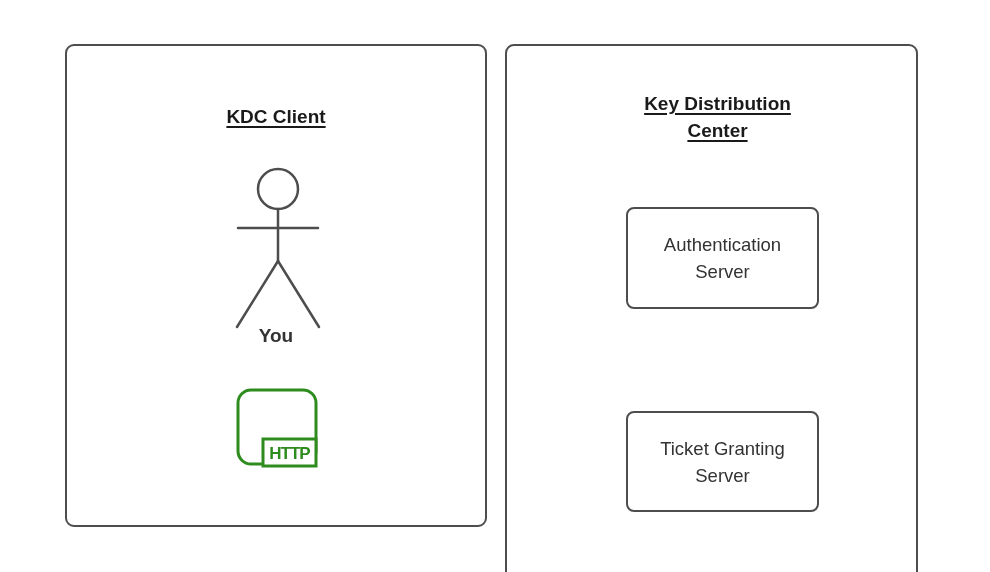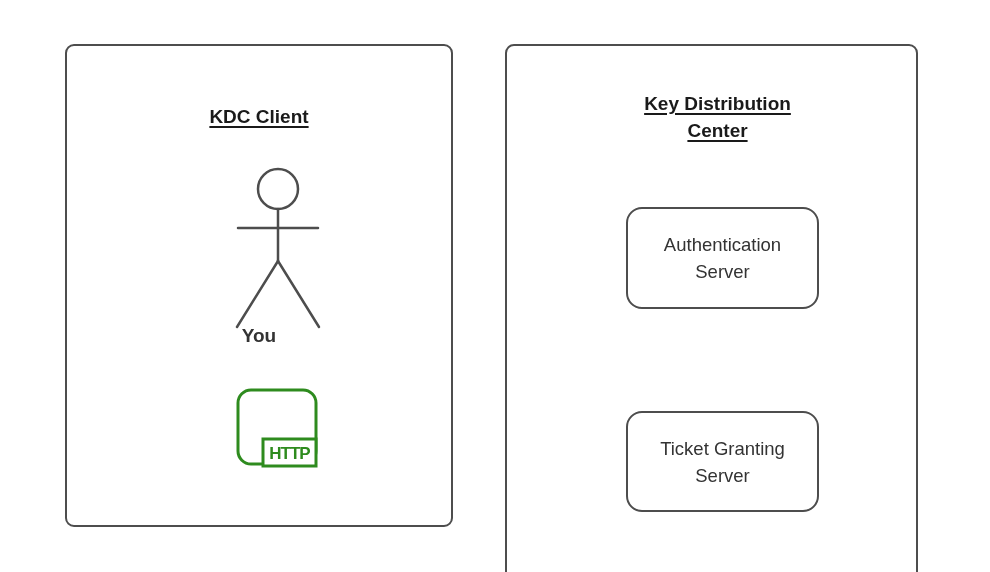--- a/index.html
+++ b/index.html
@@ -17,21 +17,21 @@
     width:990px;height:572px;
     background:var(--background);
     overflow:hidden;
   }
   .panel{
     position:absolute;
     background:var(--background);
     border:2px solid var(--stroke);
     border-radius:9px;
   }
-  #panel-client{left:65px;top:44px;width:388px;height:483px;}
+  #panel-client{left:65px;top:44px;width:422px;height:483px;}
   #panel-kdc{left:505px;top:44px;width:413px;height:554px;}
   .panel-title{
     position:absolute;
     left:0;right:0;
     text-align:center;
     font-size:19px;
     font-weight:bold;
     line-height:27px;
     color:var(--title-color);
     text-decoration:underline;
@@ -89,21 +89,21 @@
     font-weight:bold;
     letter-spacing:-1px;
     text-anchor:middle;
   }
   .node{
     position:absolute;
     left:119px;
     width:193px;
     background:var(--background);
     border:2px solid var(--stroke);
-    border-radius:16px;
+    border-radius:8px;
     display:flex;
     align-items:center;
     justify-content:center;
     text-align:center;
   }
   .node-as{top:161px;height:102px;}
   .node-tgs{top:341px;height:101px;margin-top:24px;}
   .node-label{
     display:block;
     width:150px;

